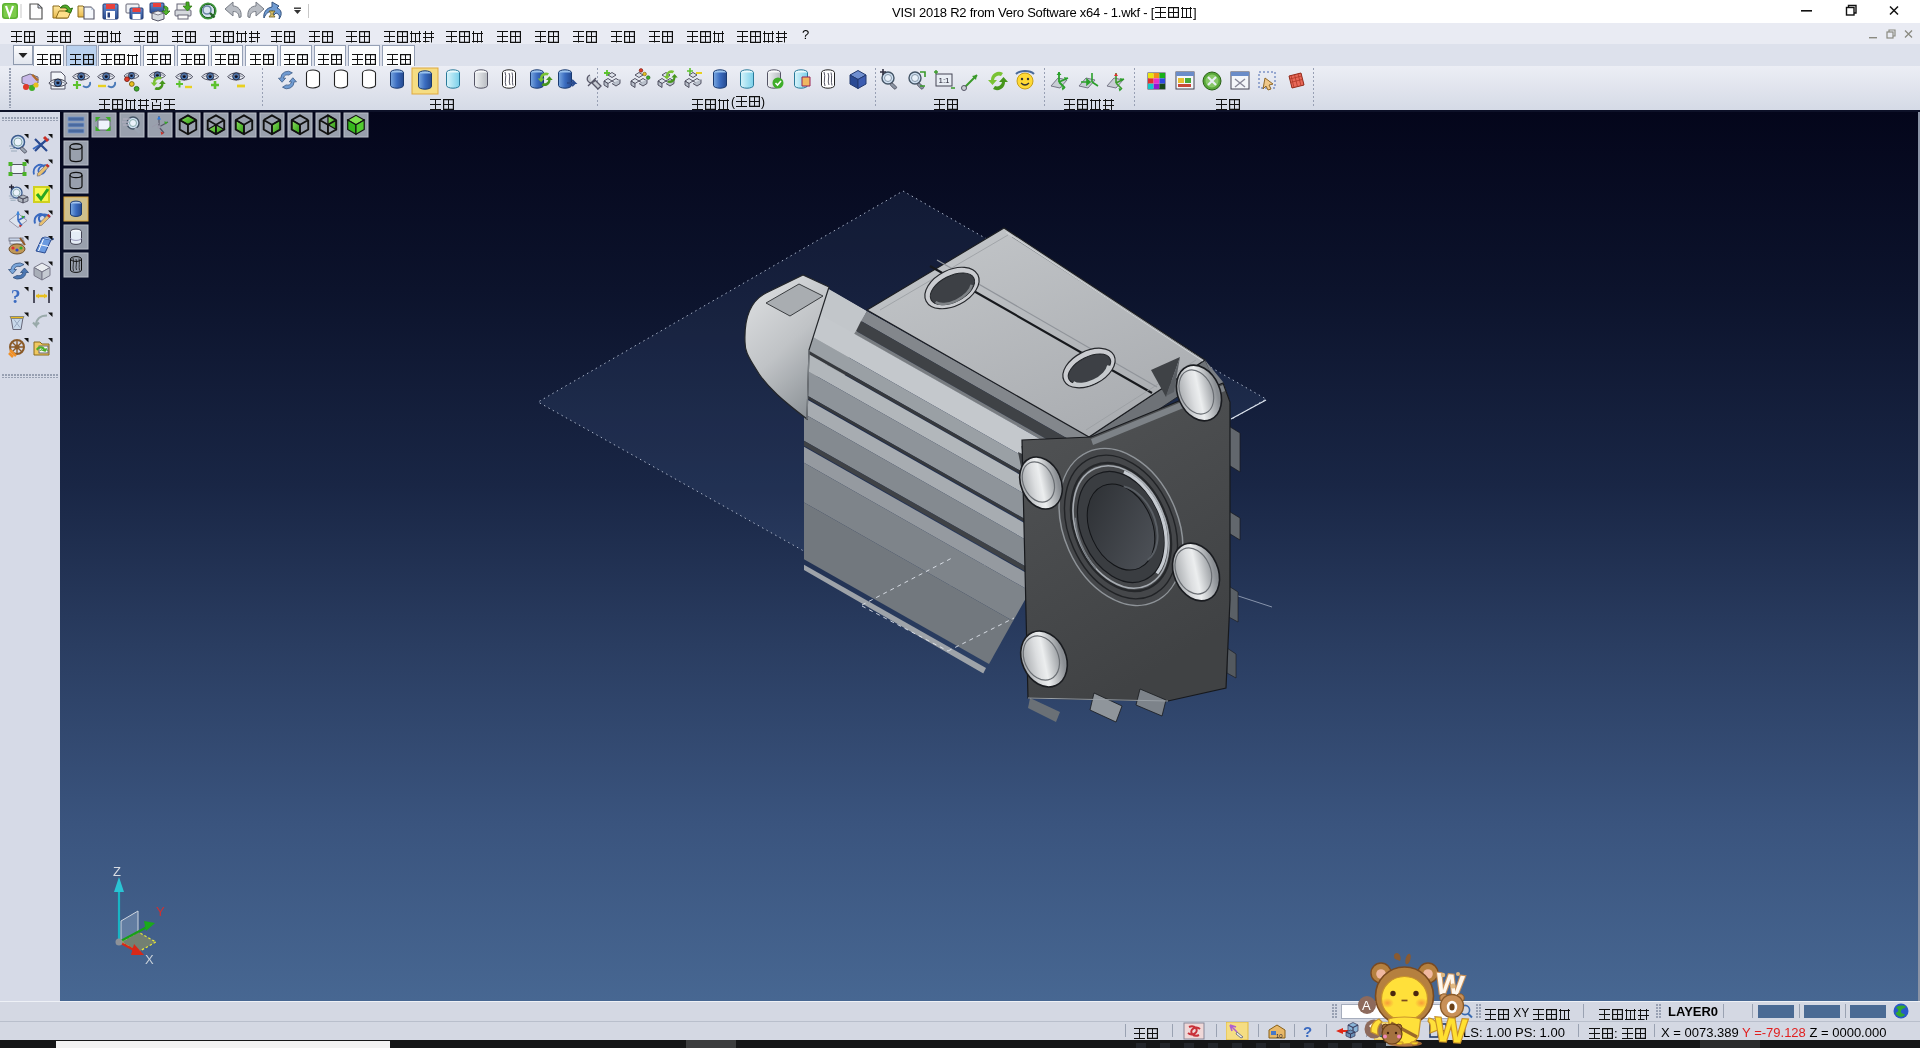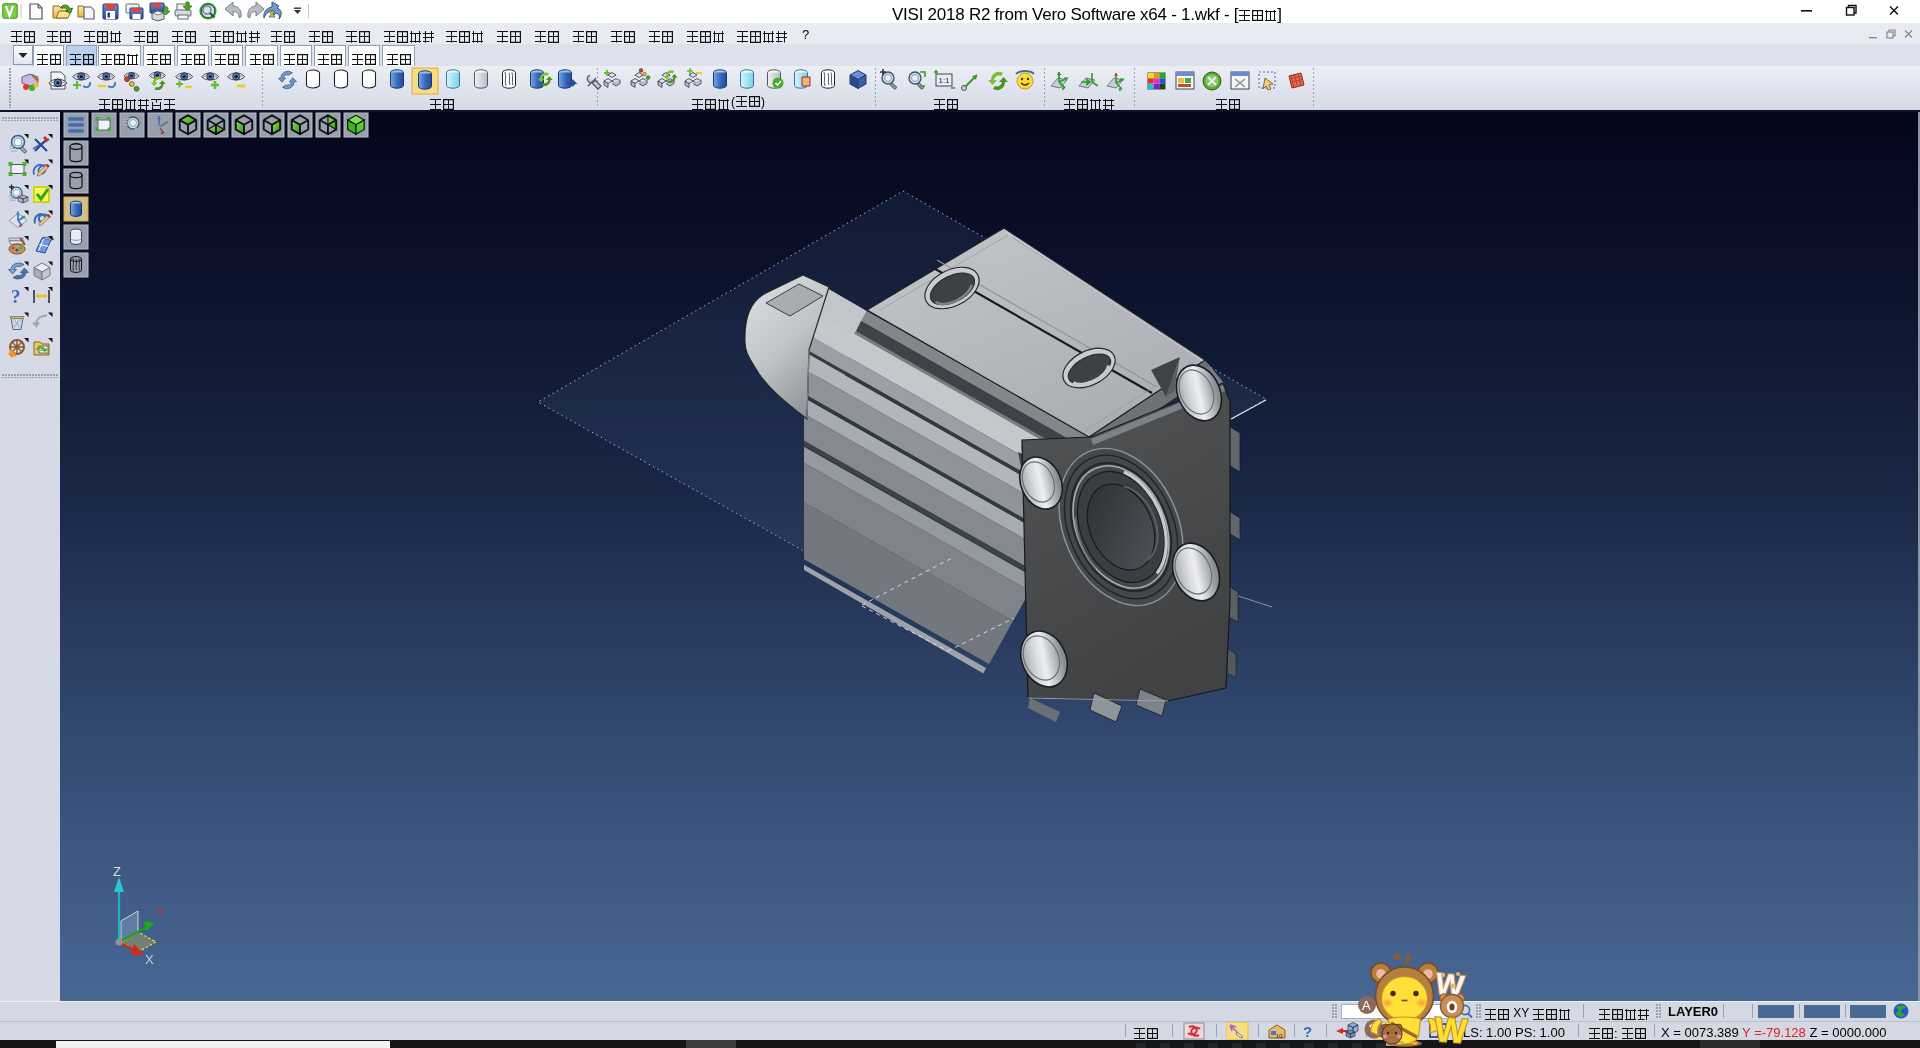--- a/index.html
+++ b/index.html
@@ -83,21 +83,21 @@
       <path d="M248 17 c-1 -7 3 -11 8 -11 l0 -4 8 7 -8 7 0 -4.5 c-4 0 -6 2 -6 6 z" fill="#b9bdc4" stroke="#787d86" stroke-width="1"></path>
     </g>
 <g>
       <path d="M272 7 c-6 1 -9 6 -8 11 c2 -5 5 -7 9 -7 l0 5 3 -3 c3 1 4 3 3 6 c4 -5 2 -10 -2 -11 l2 -2 -7 -4 z" fill="#6f9bd2" stroke="#33527e" stroke-width="1"></path>
       <path d="M269 11 h6 l-2.2 3 2.2 3 h-6 l2.2 -3 z" fill="#d8c06a" stroke="#6a5a20" stroke-width="0.8"></path>
     </g>
 <path d="M294 10 h7 l-3.5 4 z" fill="#333"></path>
     <rect x="294" y="7.5" width="7" height="1.4" fill="#333"></rect>
 <rect x="308" y="4" width="1" height="14" fill="#c8c8c8"></rect>
 </svg>
-<div class="txt" style="left:892px;top:5px;font-size:17px;letter-spacing:-0.25px">VISI 2018 R2 from Vero Software x64 - 1.wkf - [<i class="z za"></i><i class="z zb"></i><i class="z zc"></i>]</div>
+<div class="txt" style="left:892px;top:5px;font-size:13px;letter-spacing:-0.25px">VISI 2018 R2 from Vero Software x64 - 1.wkf - [<i class="z za"></i><i class="z zb"></i><i class="z zc"></i>]</div>
 <svg class="abs" style="left:1790px;top:0" width="130" height="23" viewBox="0 0 130 23">
 <rect x="11" y="10" width="11" height="1.6" fill="#111"></rect>
 <rect x="56.5" y="7.5" width="7.5" height="7.5" fill="none" stroke="#111" stroke-width="1.4"></rect>
     <path d="M58.5 7.5 v-2 h7.5 v7.5 h-2" fill="none" stroke="#111" stroke-width="1.4"></path>
 <path d="M100 6.5 l8 8 m0 -8 l-8 8" stroke="#111" stroke-width="1.5"></path>
 </svg>
 <div class="abs" style="left:0;top:23px;width:1920px;height:21px;background:#e9ebf3"></div>
 <div class="abs" style="left:10px;top:27.5px"><i class="z za"></i><i class="z zb"></i></div>
 <div class="abs" style="left:46px;top:27.5px"><i class="z za"></i><i class="z zb"></i></div>
 <div class="abs" style="left:83px;top:27.5px"><i class="z za"></i><i class="z zb"></i><i class="z zc"></i></div>

